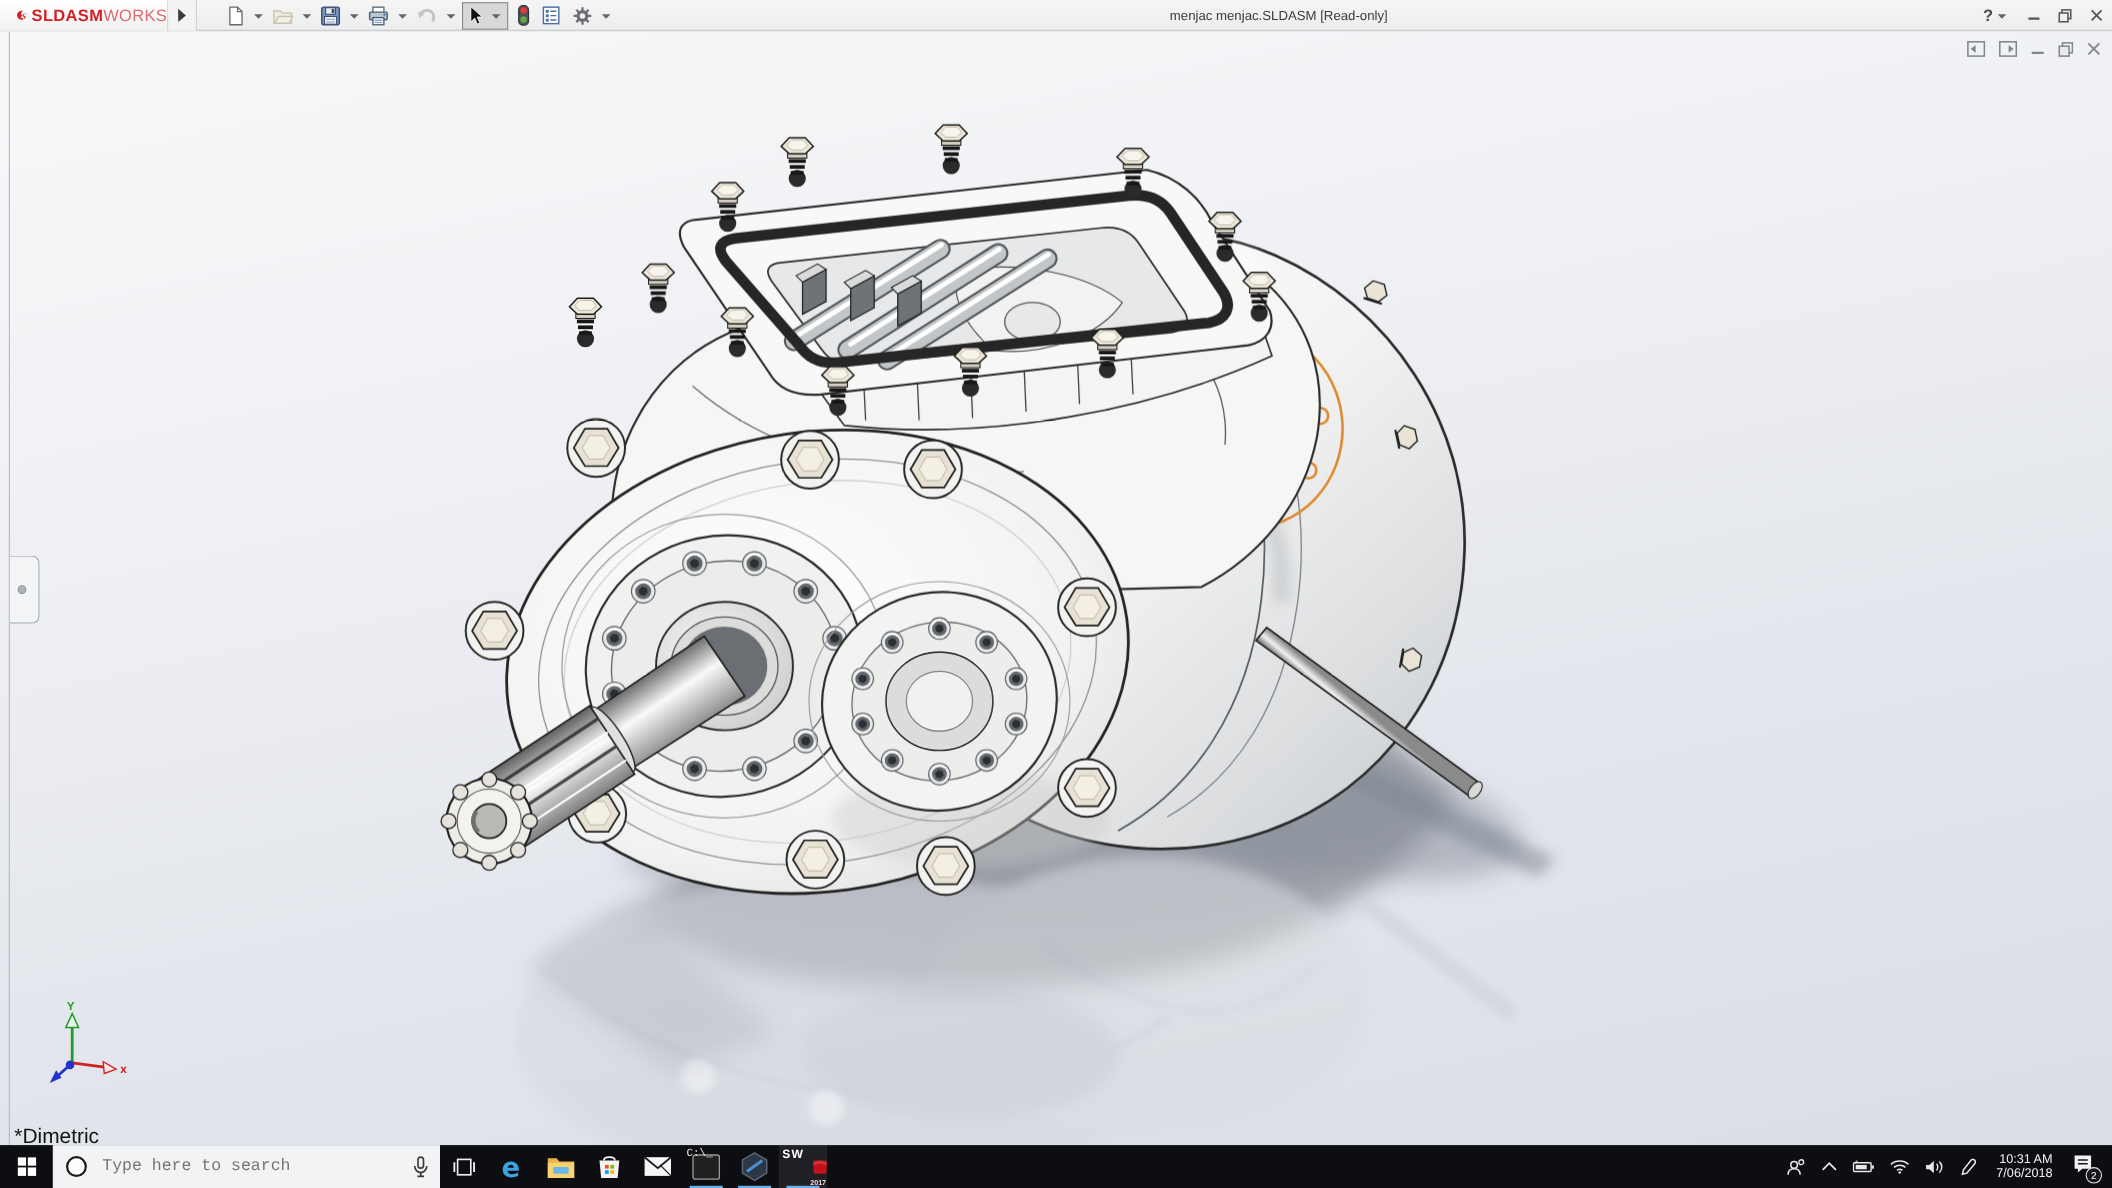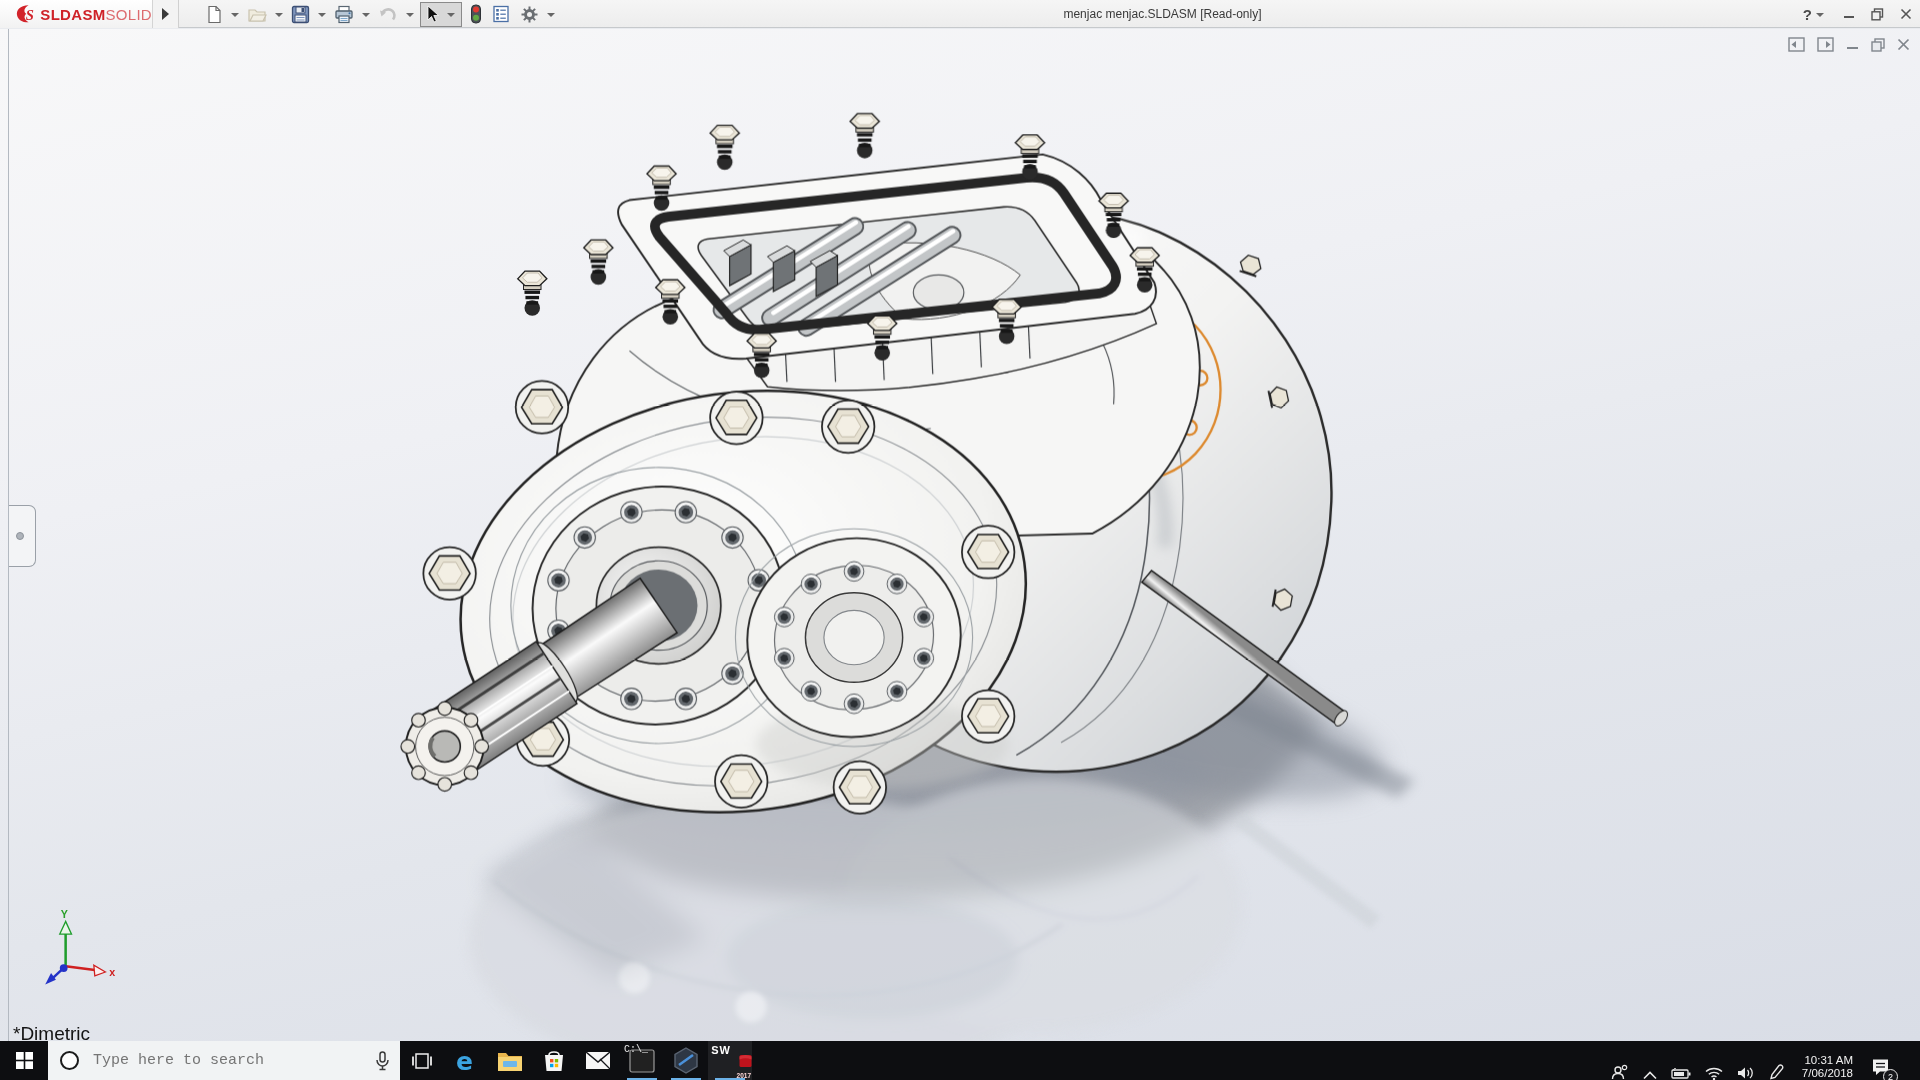--- a/index.html
+++ b/index.html
@@ -44,21 +44,21 @@
   #taskbar{position:absolute;left:0;bottom:0;width:1920px;height:39px;background:#0d0e11;
     display:flex;align-items:stretch;z-index:50;}
   #startbtn{width:48px;display:flex;align-items:center;justify-content:center;cursor:pointer;}
   #searchbox{width:352px;background:#f1f3f4;display:flex;align-items:center;padding:0 10px 0 12px;cursor:text;}
   #searchbox input{border:none;outline:none;background:transparent;font-size:15px;color:#0f766e;
     width:240px;font-family:Liberation Mono, monospace;}
   #cortana{width:19px;height:19px;border-radius:50%;border:2.5px solid #1b1b1b;background:#fdfdfd;margin-right:12px;flex:none;}
   .tapp{width:44px;display:flex;align-items:center;justify-content:center;position:relative;cursor:pointer;}
   .tapp .runline{position:absolute;left:7px;right:7px;bottom:0;height:2px;background:#6cb2e8;}
   .tapp.active{background:rgba(255,255,255,.08);padding-left:31px;}
-  #traygrp{margin-left:auto;display:flex;align-items:flex-end;gap:14px;padding-right:20px;}
+  #traygrp{margin-left:auto;display:flex;align-items:center;gap:14px;padding-right:7px;}
   .trayic{display:flex;align-items:center;justify-content:center;cursor:pointer;}
   #clock{text-align:right;color:#f2f2f2;font-size:11.5px;line-height:13px;margin:0 4px;cursor:default;}
   #actioncenter{position:relative;cursor:pointer;padding-right:10px;}
   #accbadge{position:absolute;right:2px;bottom:-4px;width:15px;height:15px;border-radius:50%;
     background:#16171b;border:1.5px solid #e8e8e8;color:#fff;font-size:9px;display:flex;
     align-items:center;justify-content:center;}
   .cmdglyph{position:absolute;left:4px;top:3px;font-family:"Liberation Mono",monospace;
     font-size:10px;color:#e8e8e8;letter-spacing:0;}
   .swletters{position:absolute;left:0;top:3px;width:26px;text-align:center;color:#fff;
     font-weight:bold;font-size:11px;letter-spacing:1px;}
@@ -67,21 +67,21 @@
 </head>
 <body>
 
 <div id="titlebar">
   <div id="logo">
     <svg width="24" height="22" viewBox="0 0 24 22">
       <path d="M15,2 C6,2 2,7.5 3.2,12.5 C4.2,16.8 8.5,19.8 15,19.6 C10.5,16.8 9.6,13.6 12.6,10.8 C9.4,8.6 10.4,4.4 15,2 Z" fill="#d2232a"></path>
       <text x="12" y="17" font-size="15" font-weight="bold" font-style="italic" fill="#d2232a" font-family="Liberation Serif,serif">S</text>
     </svg>
     <span class="solid">SLDASM</span>
-      <span class="works">SOLID</span>
+      <span class="works">WORKS</span>
   </div>
   <div id="flyout">
       <div class="tri"></div>
     </div>
 
   <div id="qat">
     <div class="tbtn">
       <svg width="18" height="19" viewBox="0 0 18 19">
         <path d="M4,1.5 h7 l4,4 v12 h-11 z" fill="#ffffff" stroke="#6a6a6a" stroke-width="1.2"></path>
         <path d="M11,1.5 v4 h4" fill="none" stroke="#6a6a6a" stroke-width="1.2"></path>

